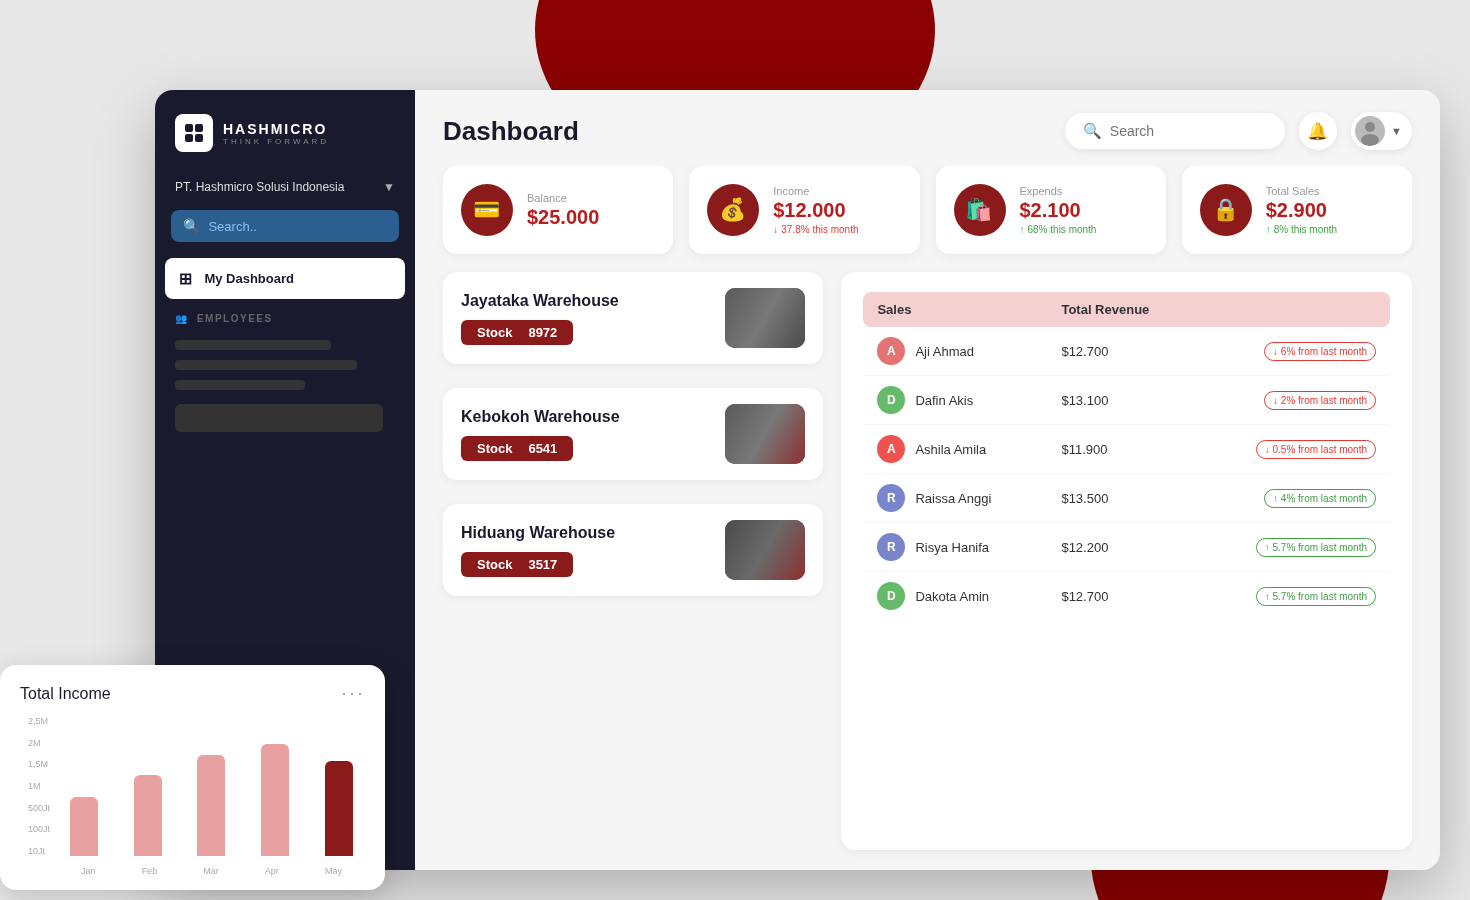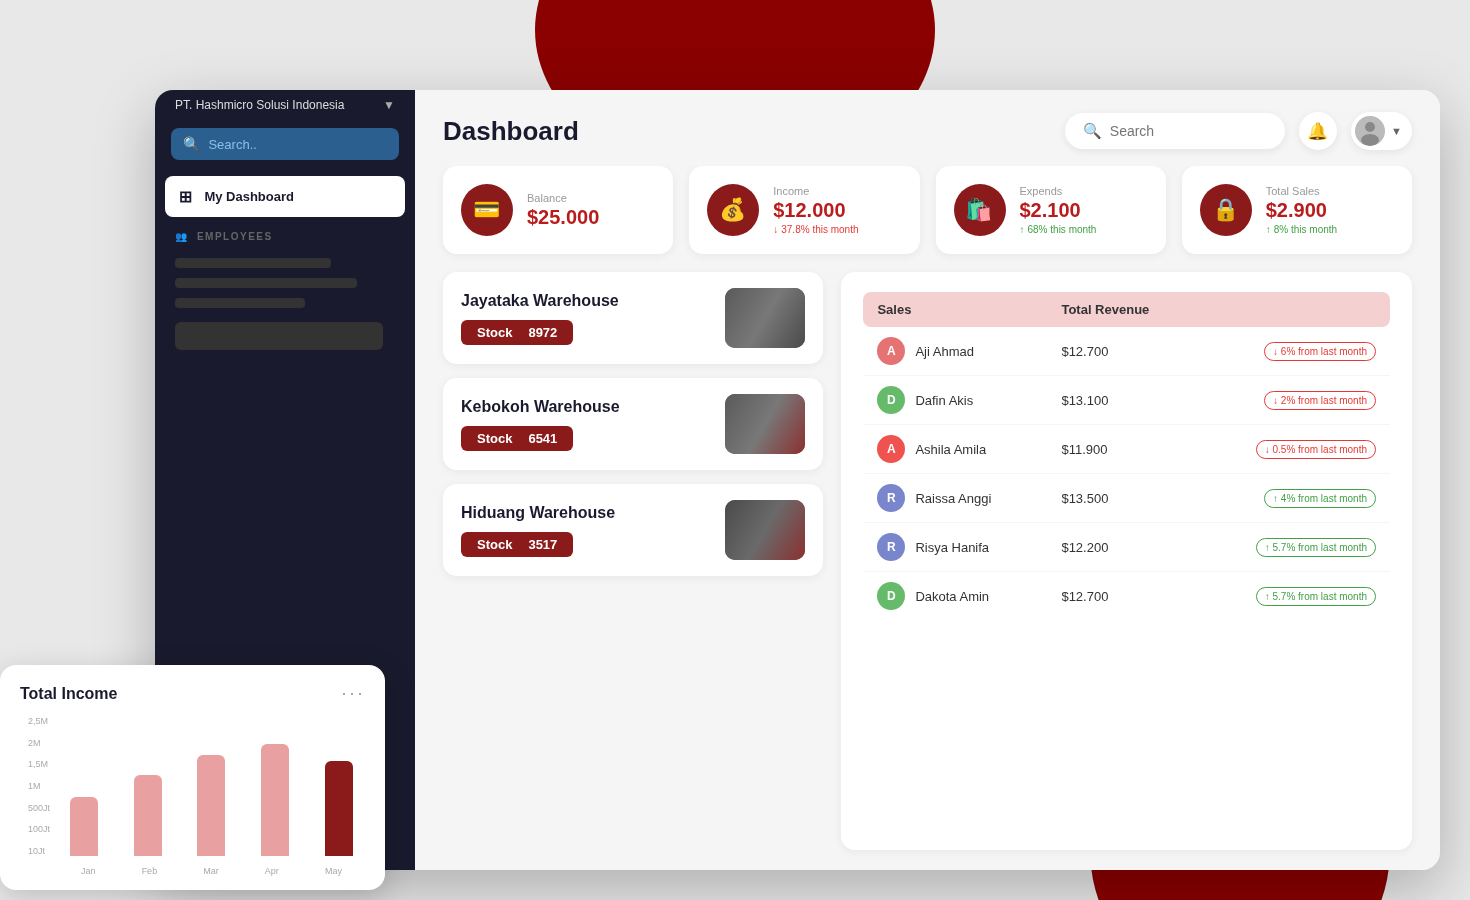--- a/index.html
+++ b/index.html
@@ -311,21 +311,21 @@
       display: grid;
       grid-template-columns: 1fr 1.5fr;
       gap: 18px;
       flex: 1;
     }
 
     
     .warehouses-col {
       display: flex;
       flex-direction: column;
-      gap: 14px;
+      gap: 24px;
     }
     .warehouse-card {
       background: white;
       border-radius: 14px;
       padding: 16px 18px;
       display: flex;
       align-items: center;
       justify-content: space-between;
       box-shadow: 0 2px 10px rgba(0,0,0,0.06);
     }
@@ -443,21 +443,21 @@
       z-index: 5;
     }
     .income-widget-header {
       display: flex;
       justify-content: space-between;
       align-items: center;
       margin-bottom: 12px;
     }
     .income-widget-title {
       font-size: 16px;
-      font-weight: 700;
+      font-weight: 400;
       color: #1a1a2e;
     }
     .income-widget-menu {
       color: #999;
       font-size: 18px;
       cursor: pointer;
       letter-spacing: 2px;
     }
     .chart-area {
       height: 160px;
@@ -511,20 +511,34 @@
   </style>
 </head>
 <body>
 
 <div class="deco-circle-top"></div>
 <div class="deco-circle-bottom"></div>
 
 <div class="app-container">
 
   <div class="sidebar">
+    <div class="sidebar-logo">
+      <div class="logo-icon">
+        <svg width="22" height="22" viewBox="0 0 22 22" fill="none">
+          <rect x="2" y="2" width="8" height="8" rx="2" fill="#1a1a2e"></rect>
+          <rect x="12" y="2" width="8" height="8" rx="2" fill="#1a1a2e"></rect>
+          <rect x="2" y="12" width="8" height="8" rx="2" fill="#1a1a2e"></rect>
+          <rect x="12" y="12" width="8" height="8" rx="2" fill="#1a1a2e"></rect>
+        </svg>
+      </div>
+      <div class="logo-text">
+        <span class="logo-brand">HASHMICRO</span>
+        <span class="logo-tagline">THINK FORWARD</span>
+      </div>
+    </div>
 
     <div class="company-selector">
       <span class="company-name">PT. Hashmicro Solusi Indonesia</span>
       <span>▼</span>
     </div>
 
     <div class="sidebar-search">
       <span style="color:#88c0e8;font-size:14px;">🔍</span>
       <input type="text" placeholder="Search.." style="">
     </div>

